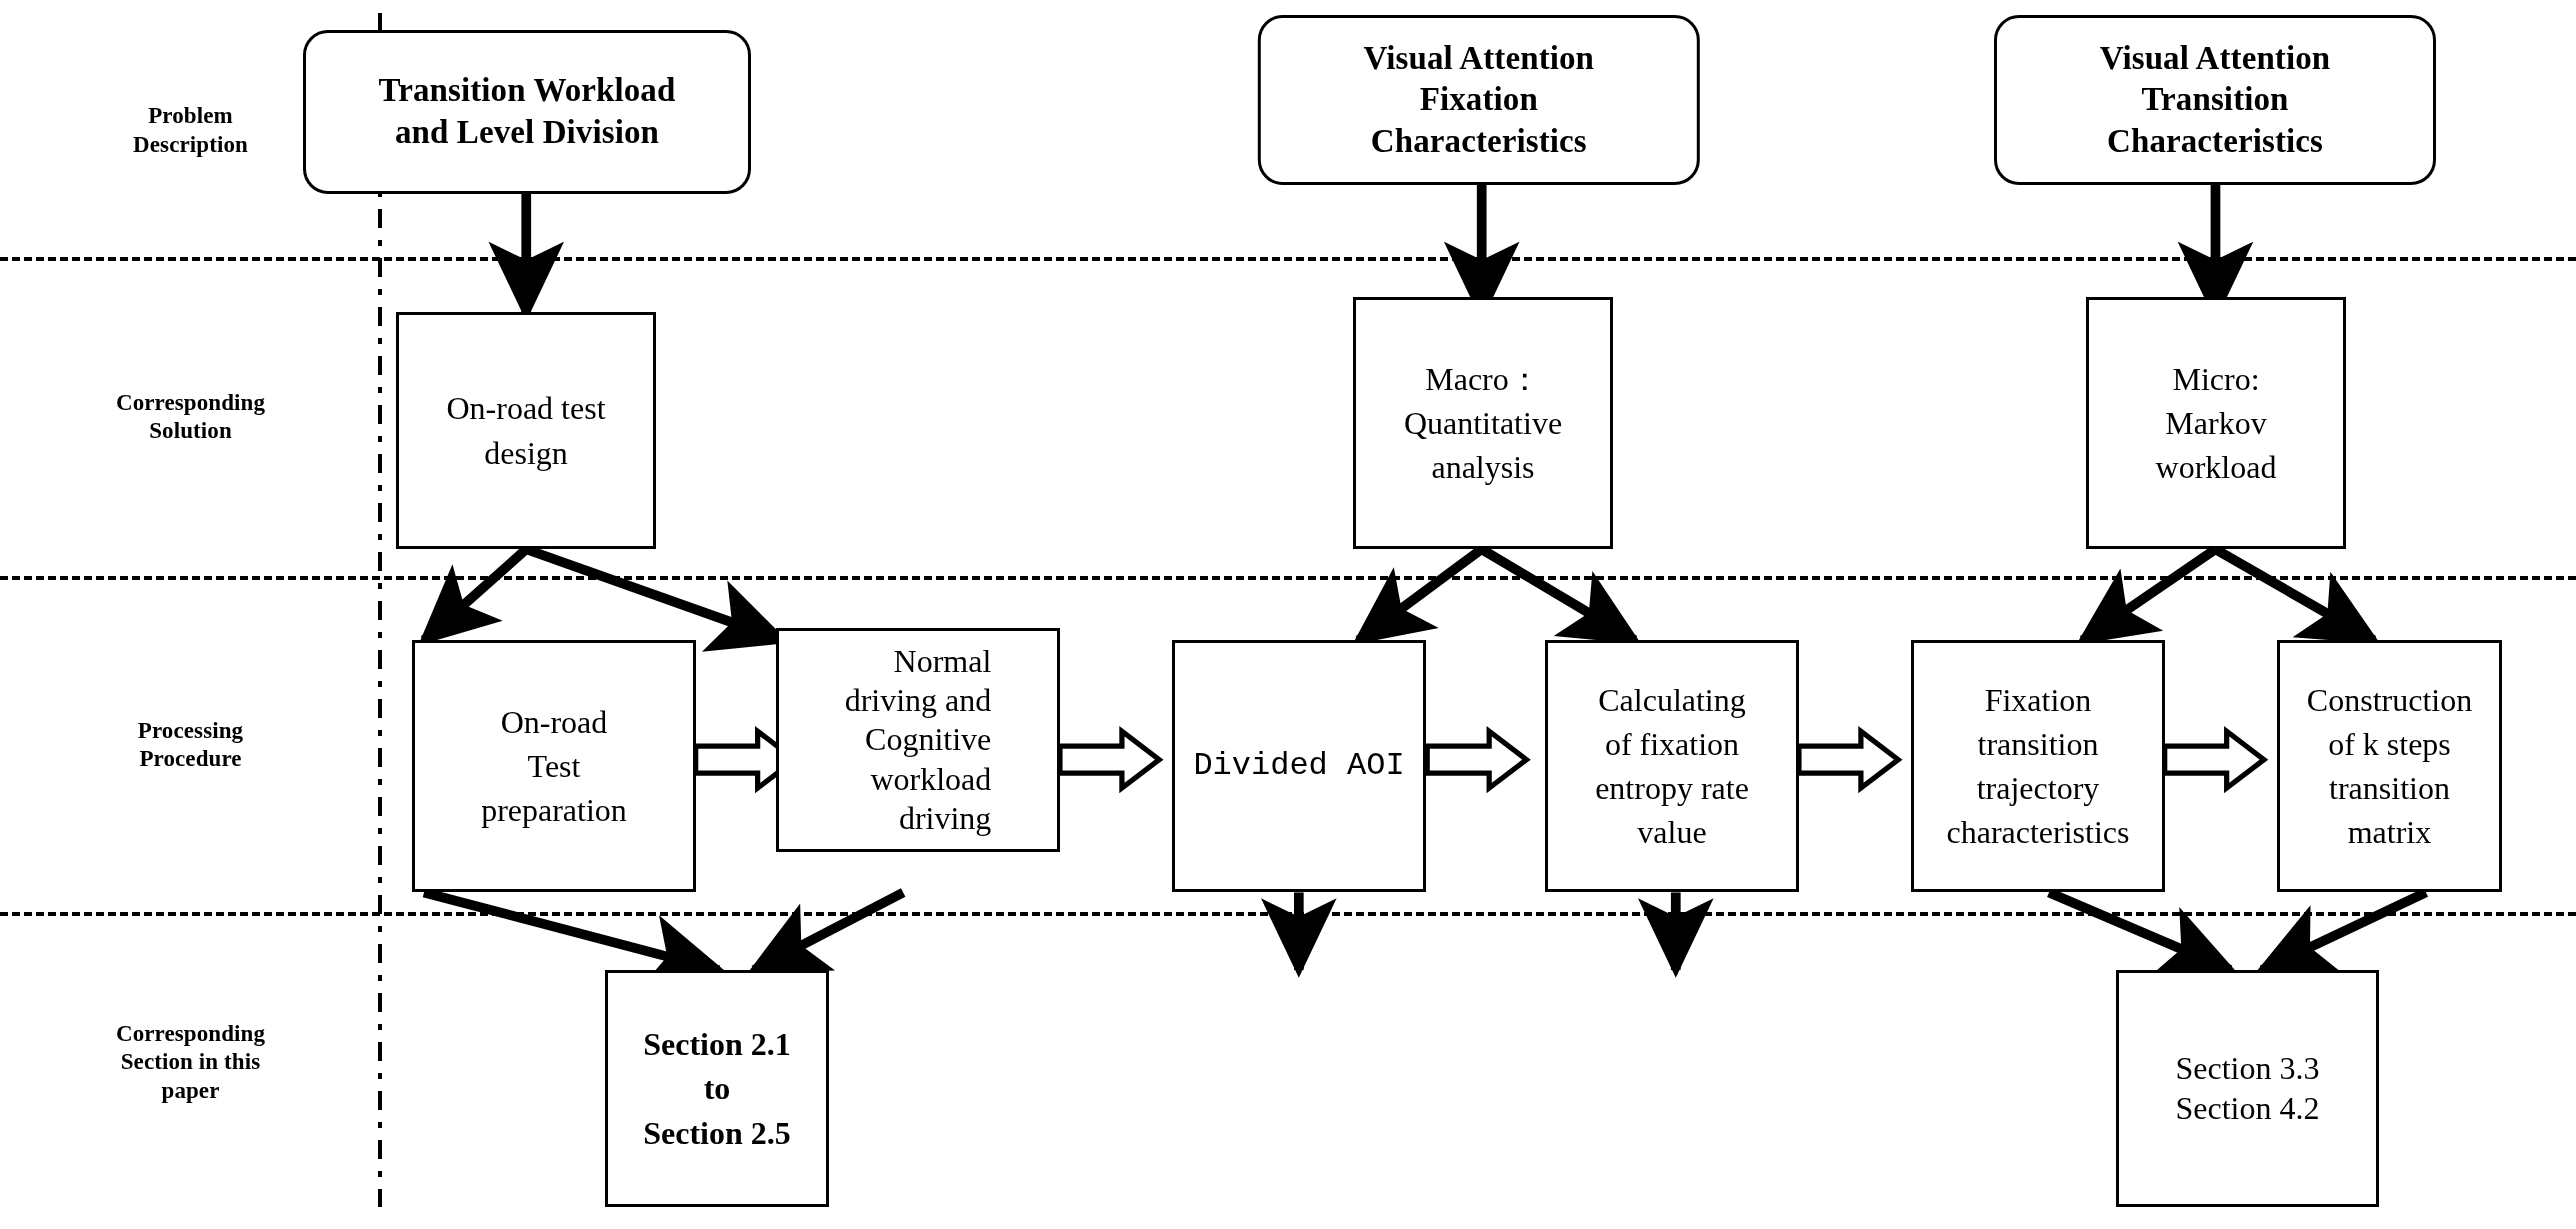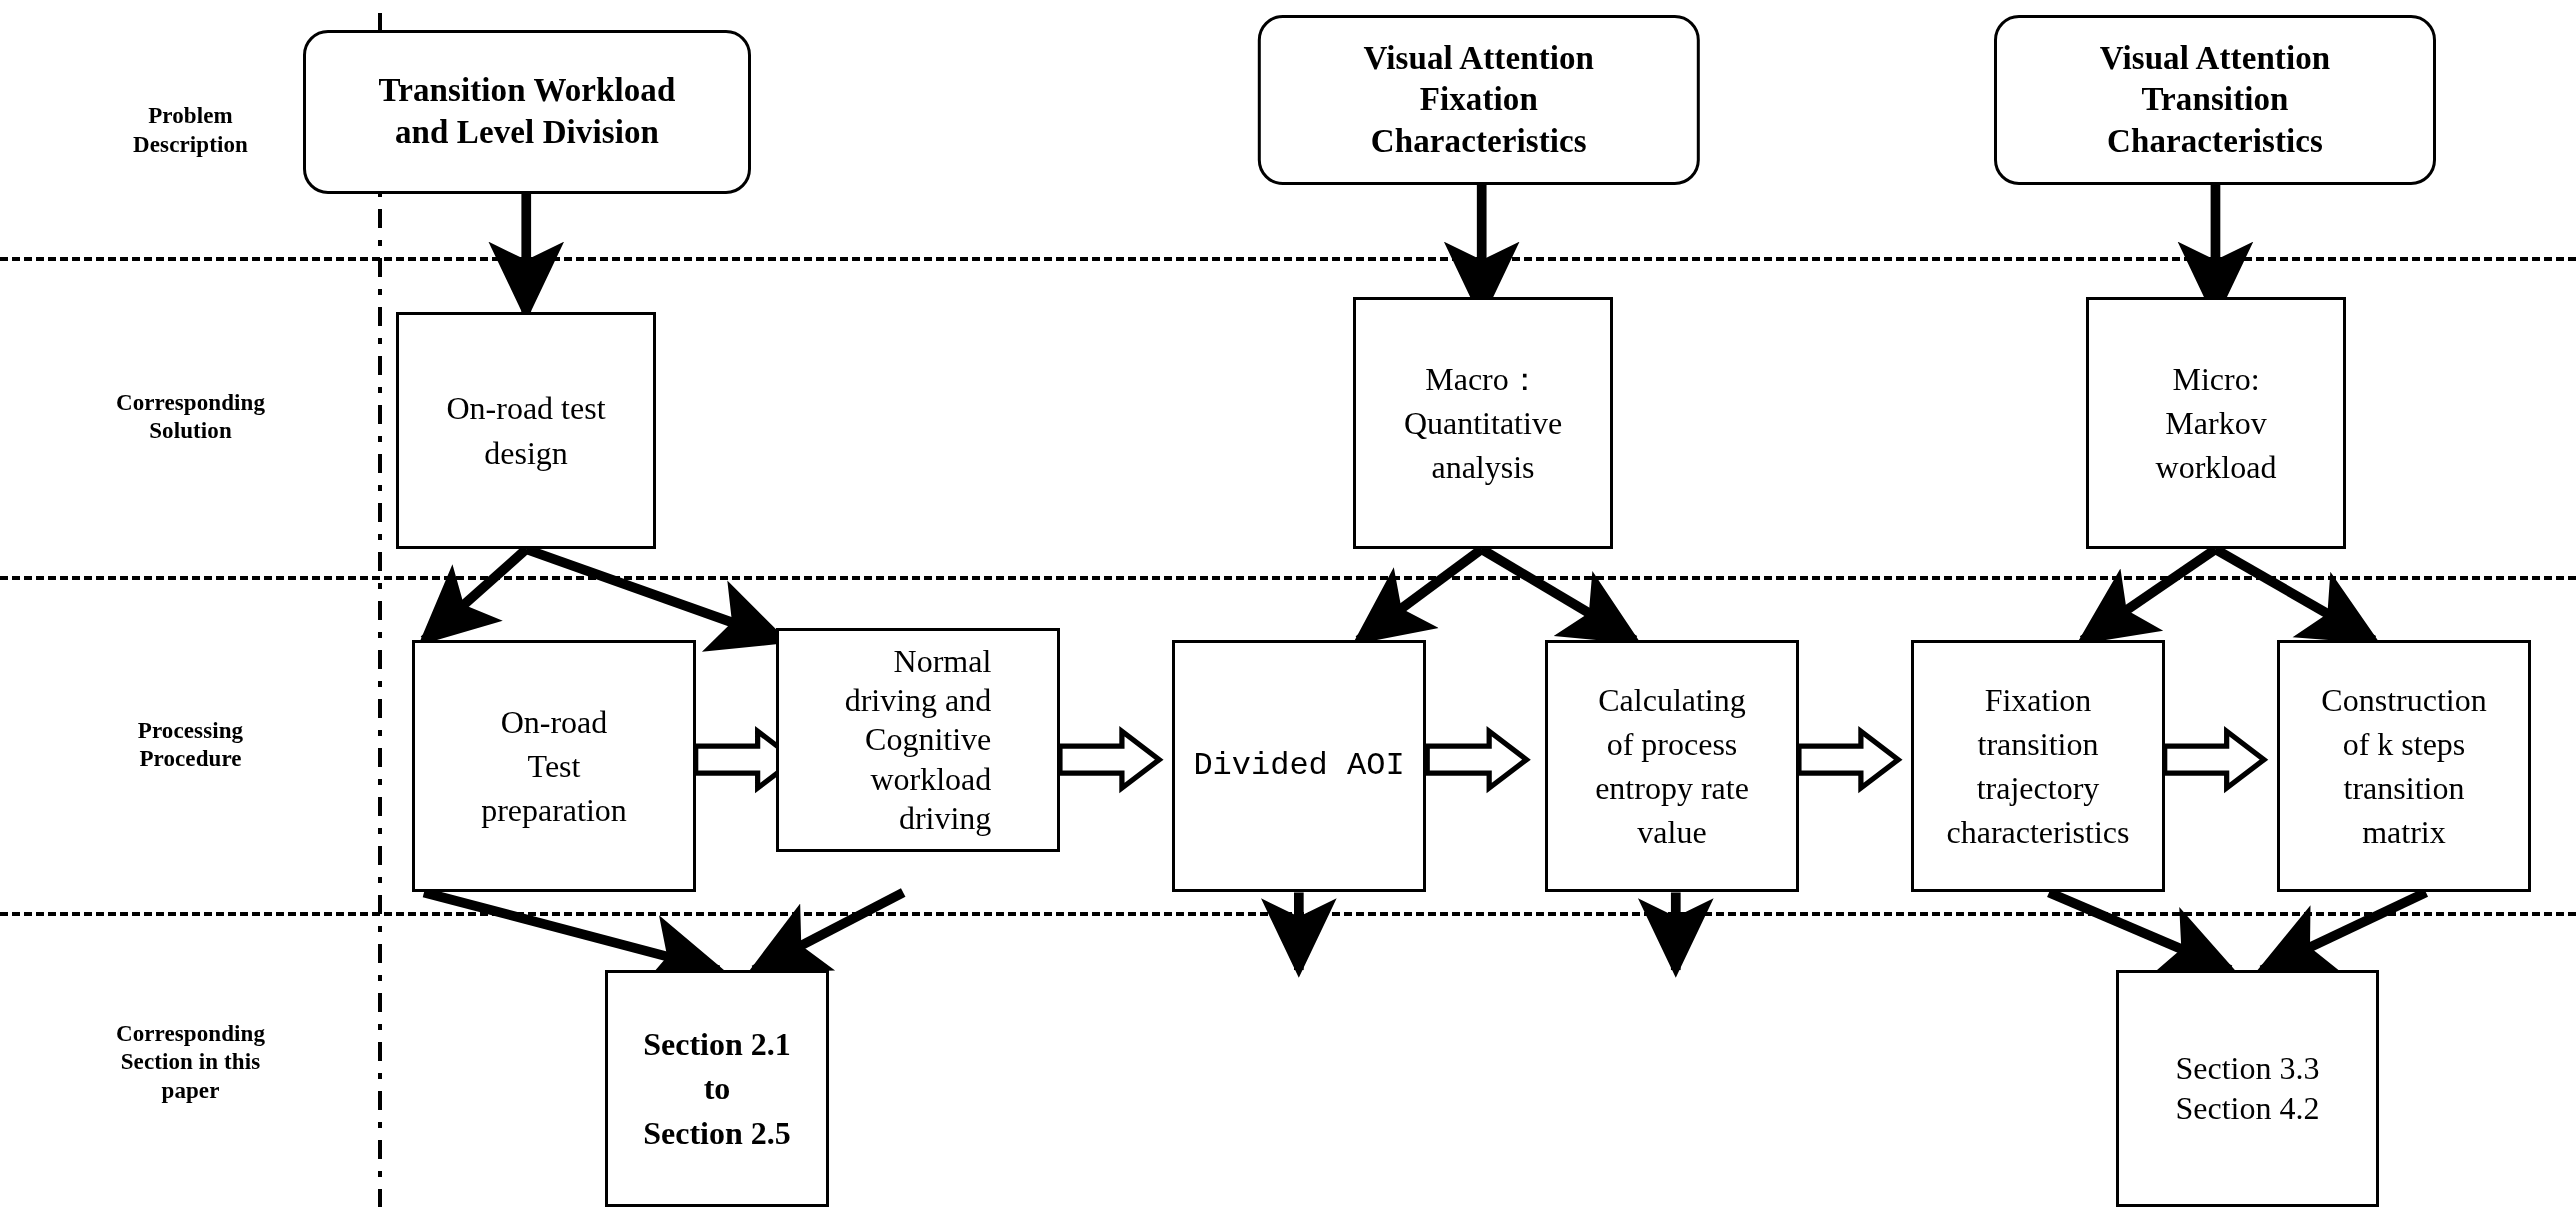--- a/index.html
+++ b/index.html
@@ -185,30 +185,30 @@
 
   <div class="node rect tight" style="left:776px; top:628px; width:284px; height:224px;text-align:right;">Normal
 driving and
 Cognitive
 workload
 driving</div>
 
   <div class="node rect" style="left:1172px; top:640px; width:254px; height:252px;font-family:Liberation Mono, monospace;">Divided AOI</div>
 
   <div class="node rect" style="left:1545px; top:640px; width:254px; height:252px;">Calculating
-of process
+of fixation
 entropy rate
 value</div>
 
   <div class="node rect" style="left:1911px; top:640px; width:254px; height:252px;">Fixation
 transition
 trajectory
 characteristics</div>
 
-  <div class="node rect" style="left:2277px; top:640px; width:254px; height:252px;">Construction
+  <div class="node rect" style="left:2277px; top:640px; width:225px; height:252px;">Construction
 of k steps
 transition
 matrix</div>
 
   <div class="node rect" style="left:605px; top:970px; width:224px; height:237px;font-weight:bold;">Section 2.1
 to
 Section 2.5</div>
 
 
 

